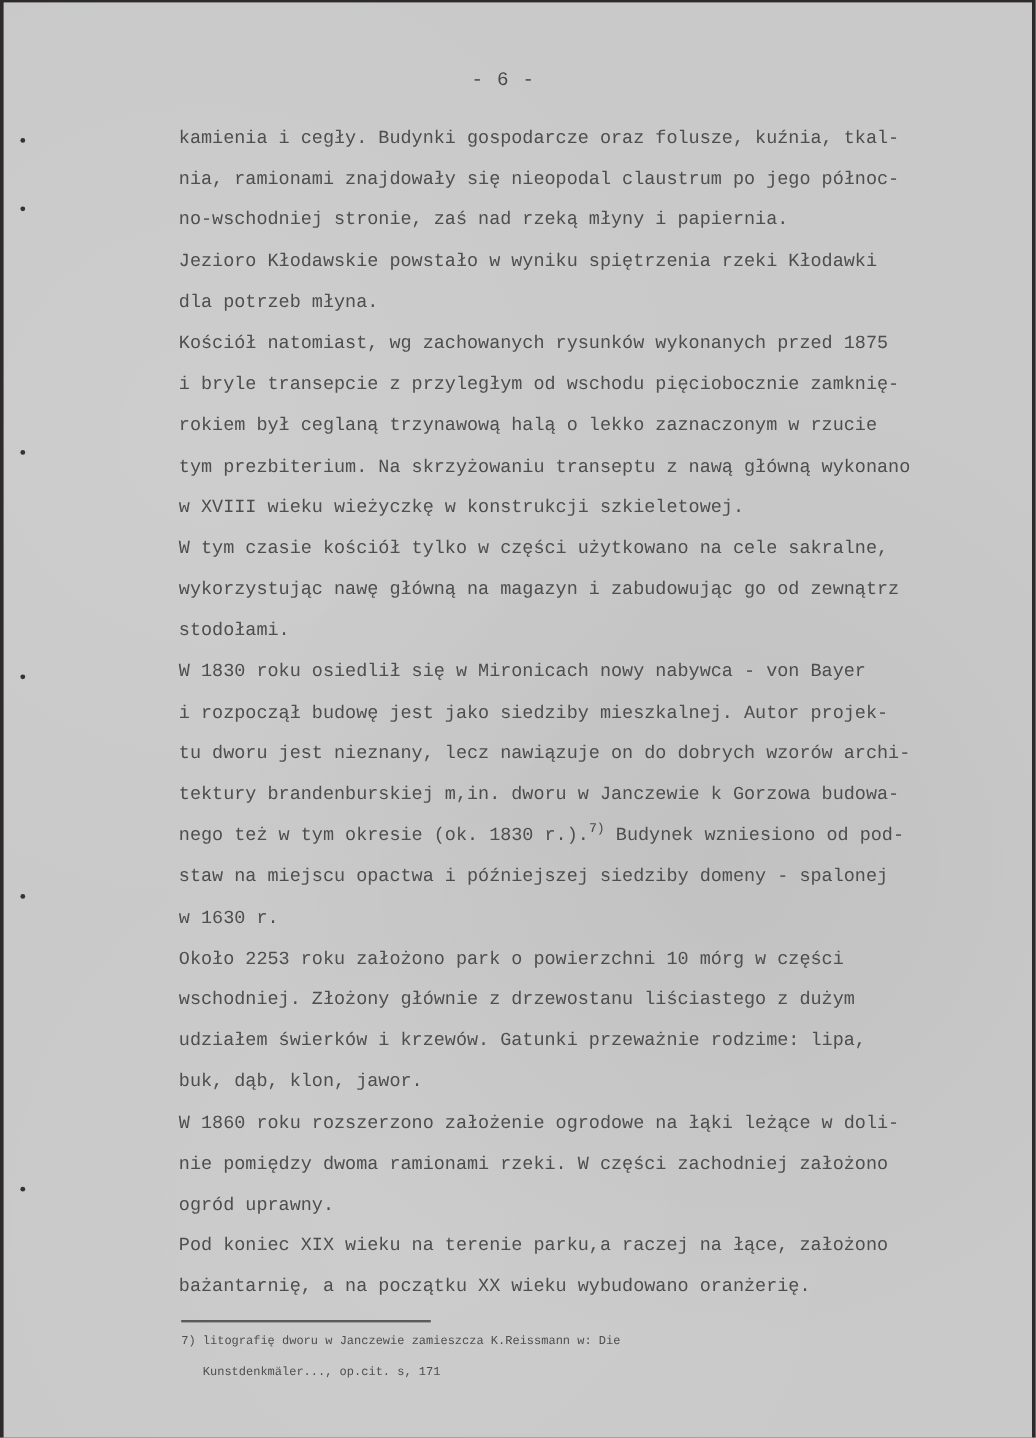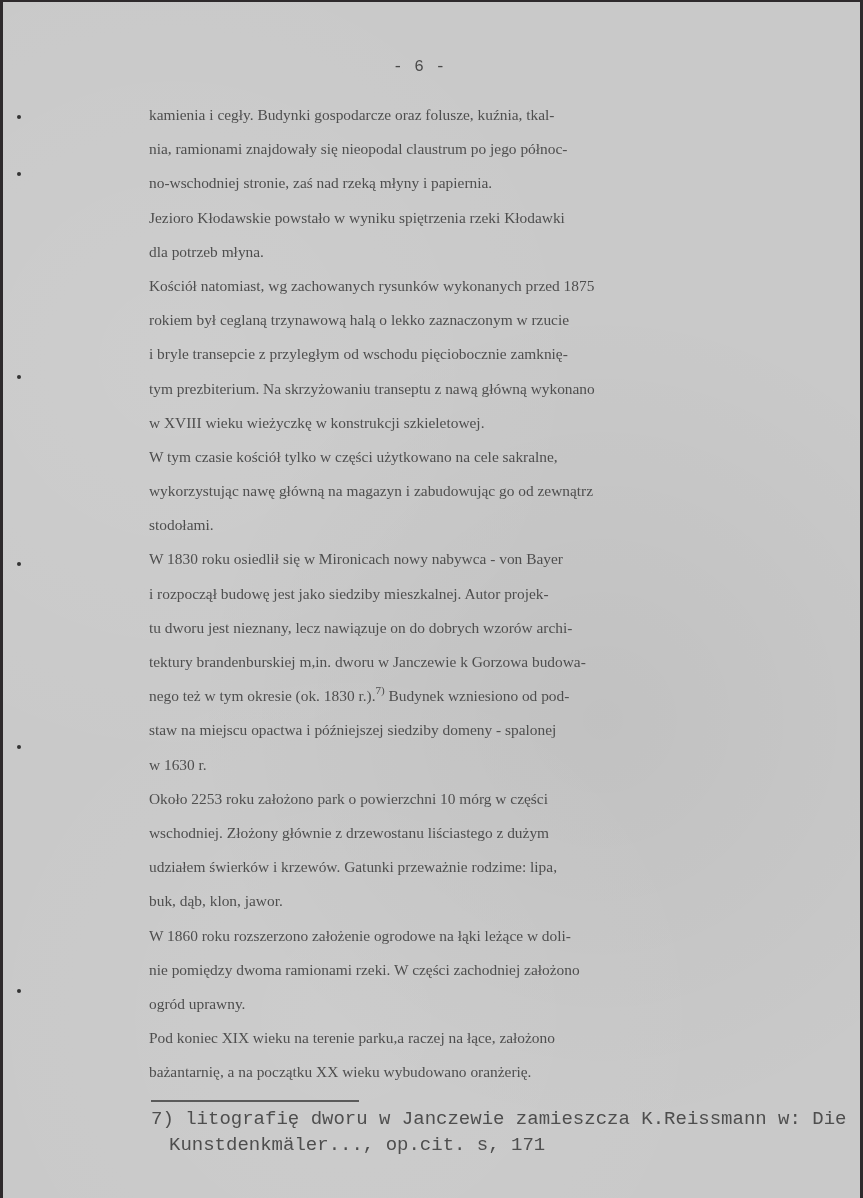--- a/index.html
+++ b/index.html
@@ -40,21 +40,21 @@
       font-size: 16px;
       color: #4a4a4a;
       letter-spacing: 1px;
       white-space: pre;
     }
     .body-text {
       position: absolute;
       left: 146px;
       top: 96px;
       width: 700px;
-      font-family: Liberation Serif, serif;
+      font-family: Liberation Mono, monospace;
       font-size: 15.4px;
       color: #4e4e4e;
     }
     .line {
       height: 34.2px;
       line-height: 34.2px;
       white-space: pre;
     }
     .sup {
       font-size: 11px;
@@ -68,21 +68,21 @@
       width: 208px;
       height: 0;
       border-top: 2px solid #5a5a5a;
     }
     .footnote {
       position: absolute;
       left: 148px;
       top: 1104px;
       width: 700px;
       font-family: "Liberation Mono", "DejaVu Sans Mono", monospace;
-      font-size: 19px;
+      font-size: 10px;
       color: #4e4e4e;
     }
     .fn-line {
       height: 26px;
       line-height: 26px;
       white-space: pre;
     }
     .fn-indent {
       padding-left: 18px;
     }
@@ -100,22 +100,22 @@
 
   <div class="page-number">- 6 -</div>
 
   <div class="body-text">
     <div class="line">kamienia i cegły. Budynki gospodarcze oraz folusze, kuźnia, tkal-</div>
     <div class="line">nia, ramionami znajdowały się nieopodal claustrum po jego północ-</div>
     <div class="line">no-wschodniej stronie, zaś nad rzeką młyny i papiernia.</div>
     <div class="line">Jezioro Kłodawskie powstało w wyniku spiętrzenia rzeki Kłodawki</div>
     <div class="line">dla potrzeb młyna.</div>
     <div class="line">Kościół natomiast, wg zachowanych rysunków wykonanych przed 1875</div>
+    <div class="line">i bryle transepcie z przyległym od wschodu pięciobocznie zamknię-</div>
     <div class="line">rokiem był ceglaną trzynawową halą o lekko zaznaczonym w rzucie</div>
-    <div class="line">i bryle transepcie z przyległym od wschodu pięciobocznie zamknię-</div>
     <div class="line">tym prezbiterium. Na skrzyżowaniu transeptu z nawą główną wykonano</div>
     <div class="line">w XVIII wieku wieżyczkę w konstrukcji szkieletowej.</div>
     <div class="line">W tym czasie kościół tylko w części użytkowano na cele sakralne,</div>
     <div class="line">wykorzystując nawę główną na magazyn i zabudowując go od zewnątrz</div>
     <div class="line">stodołami.</div>
     <div class="line">W 1830 roku osiedlił się w Mironicach nowy nabywca - von Bayer</div>
     <div class="line">i rozpoczął budowę jest jako siedziby mieszkalnej. Autor projek-</div>
     <div class="line">tu dworu jest nieznany, lecz nawiązuje on do dobrych wzorów archi-</div>
     <div class="line">tektury brandenburskiej m,in. dworu w Janczewie k Gorzowa budowa-</div>
     <div class="line"><span>nego też w tym okresie (ok. 1830 r.).</span><span class="sup">7)</span><span> Budynek wzniesiono od pod-</span></div>

